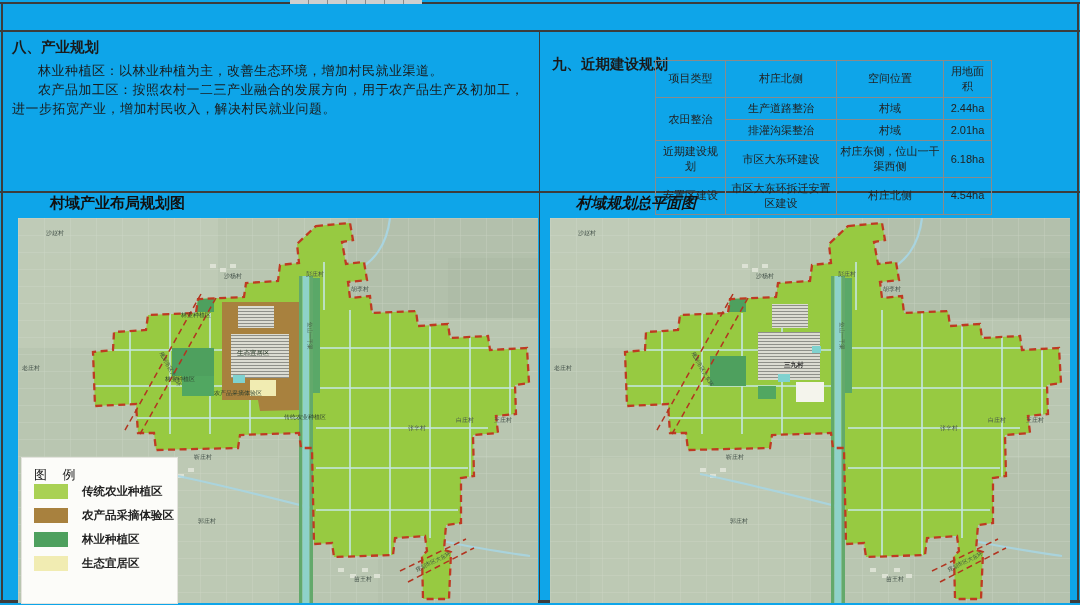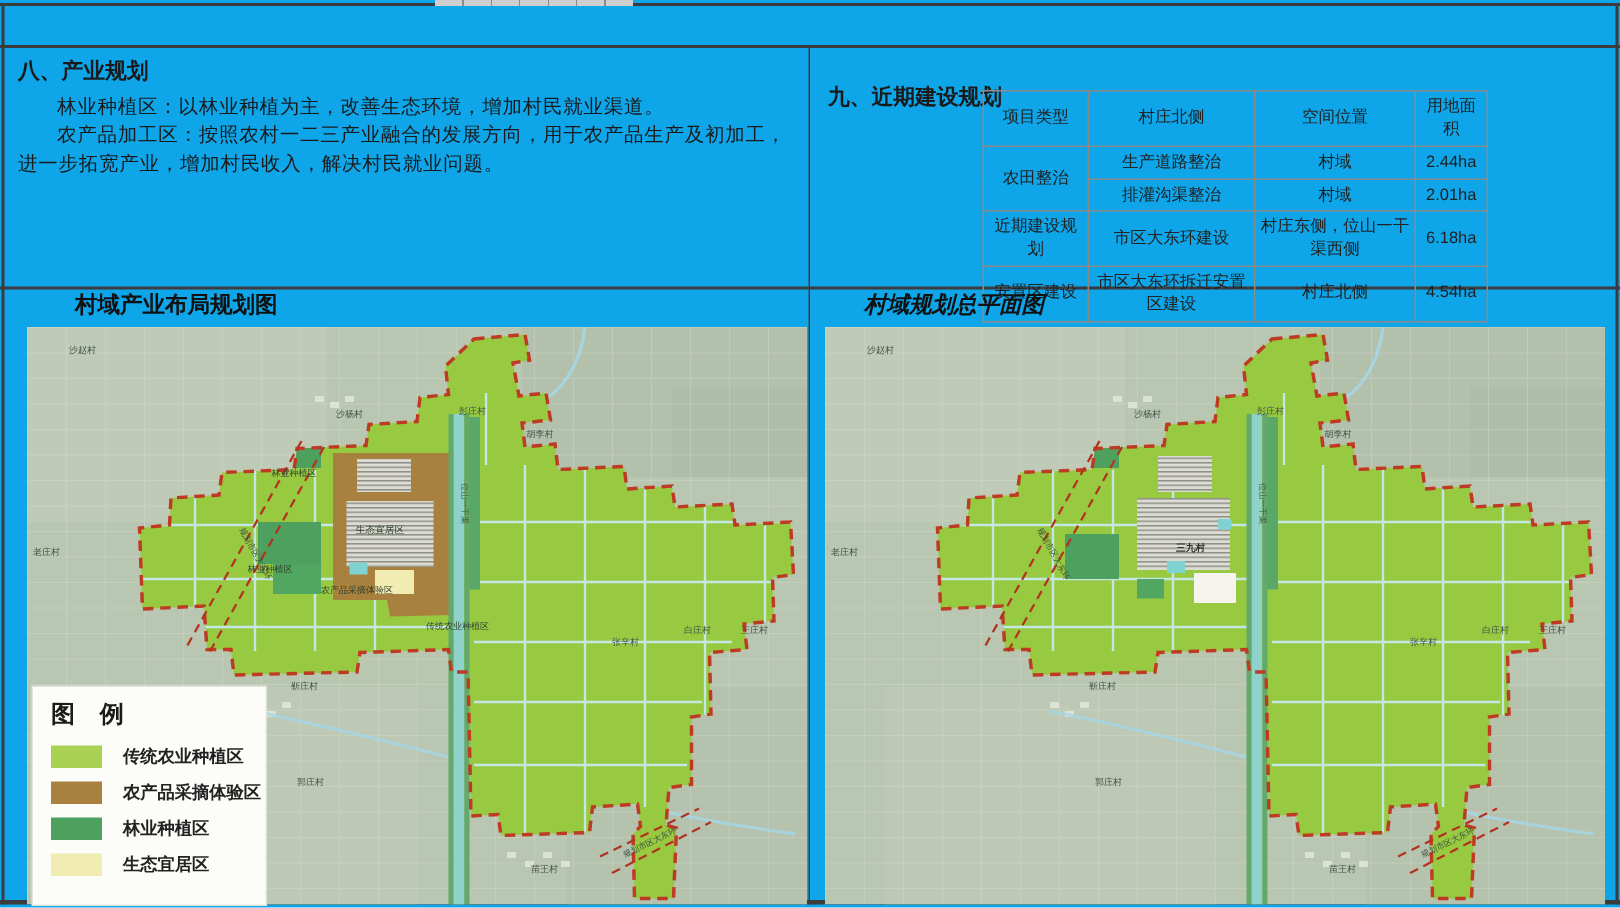--- a/index.html
+++ b/index.html
@@ -20,21 +20,21 @@
             vertical-align:middle;font-weight:normal;line-height:1.35;}
   
   .map-title{position:absolute;top:194px;font-size:15px;font-weight:bold;color:#111;}
   .mt-left{left:10px;margin-left:40px;} .mt-right{left:576px;font-style:italic;}
   .map{position:absolute;top:218px;width:520px;height:385px;}
   .map-left{left:18px;} .map-right{left:550px;}
   svg text{font-family:"Liberation Sans","DejaVu Sans",sans-serif;}
   
   .legend{position:absolute;left:4px;top:240px;width:155px;height:145px;background:#fcfcf9;
           box-shadow:0 0 0 1px #e4e4de;padding:8px 0 0 12px;box-sizing:border-box;}
-  .legend-title{font-size:16px;font-weight:bold;letter-spacing:6px;margin-bottom:10px;}
+  .legend-title{font-size:13px;font-weight:normal;letter-spacing:6px;}
   .legend-item{display:flex;align-items:center;margin-bottom:9px;}
   .legend-swatch{width:34px;height:15px;margin-right:14px;flex:0 0 auto;}
   .legend-label{font-size:11.5px;font-weight:bold;color:#222;white-space:nowrap;}
 </style>
 </head>
 <body>
 
 <div class="page">
 
   <div class="bline" style="left:0;top:2px;width:1080px;height:2px;"></div>

